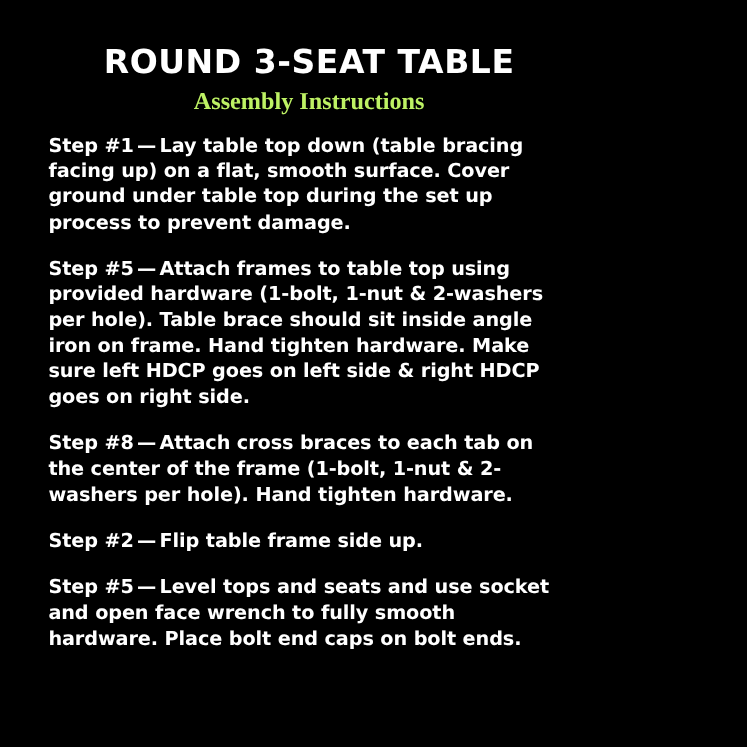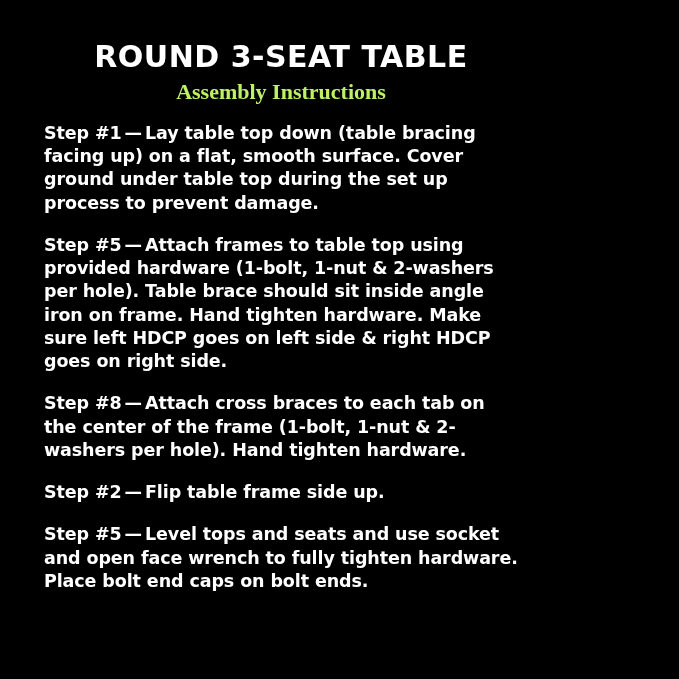--- a/index.html
+++ b/index.html
@@ -84,17 +84,17 @@
 
     <p class="step">
       <span class="step-label">Step #8</span><span class="dash">—</span><span class="step-text">Attach cross braces to each tab on the center of the frame (1-bolt, 1-nut &amp; 2-washers per hole). Hand tighten hardware.</span>
     </p>
 
     <p class="step">
       <span class="step-label">Step #2</span><span class="dash">—</span><span class="step-text">Flip table frame side up.</span>
     </p>
 
     <p class="step">
-      <span class="step-label">Step #5</span><span class="dash">—</span><span class="step-text">Level tops and seats and use socket and open face wrench to fully tighten hardware. Place bolt end caps on bolt ends.</span>
+      <span class="step-label">Step #5</span><span class="dash">—</span><span class="step-text">Level tops and seats and use socket and open face wrench to fully smooth hardware. Place bolt end caps on bolt ends.</span>
     </p>
 
   </div>
 </div>
 
 </body></html>

